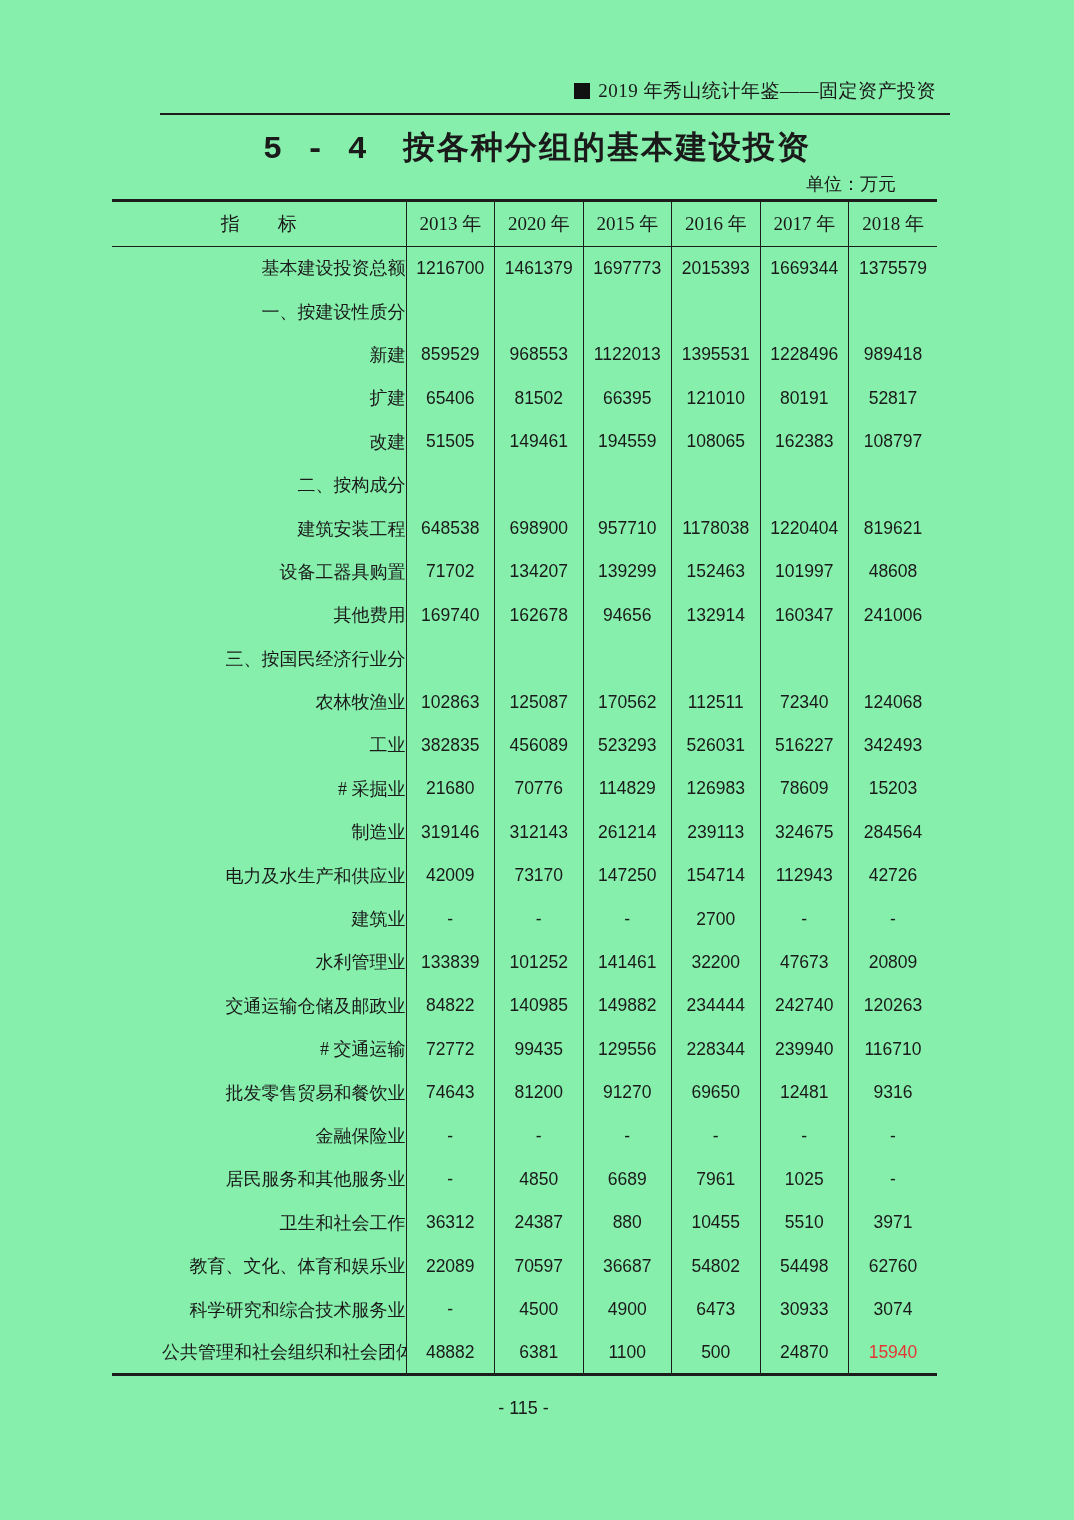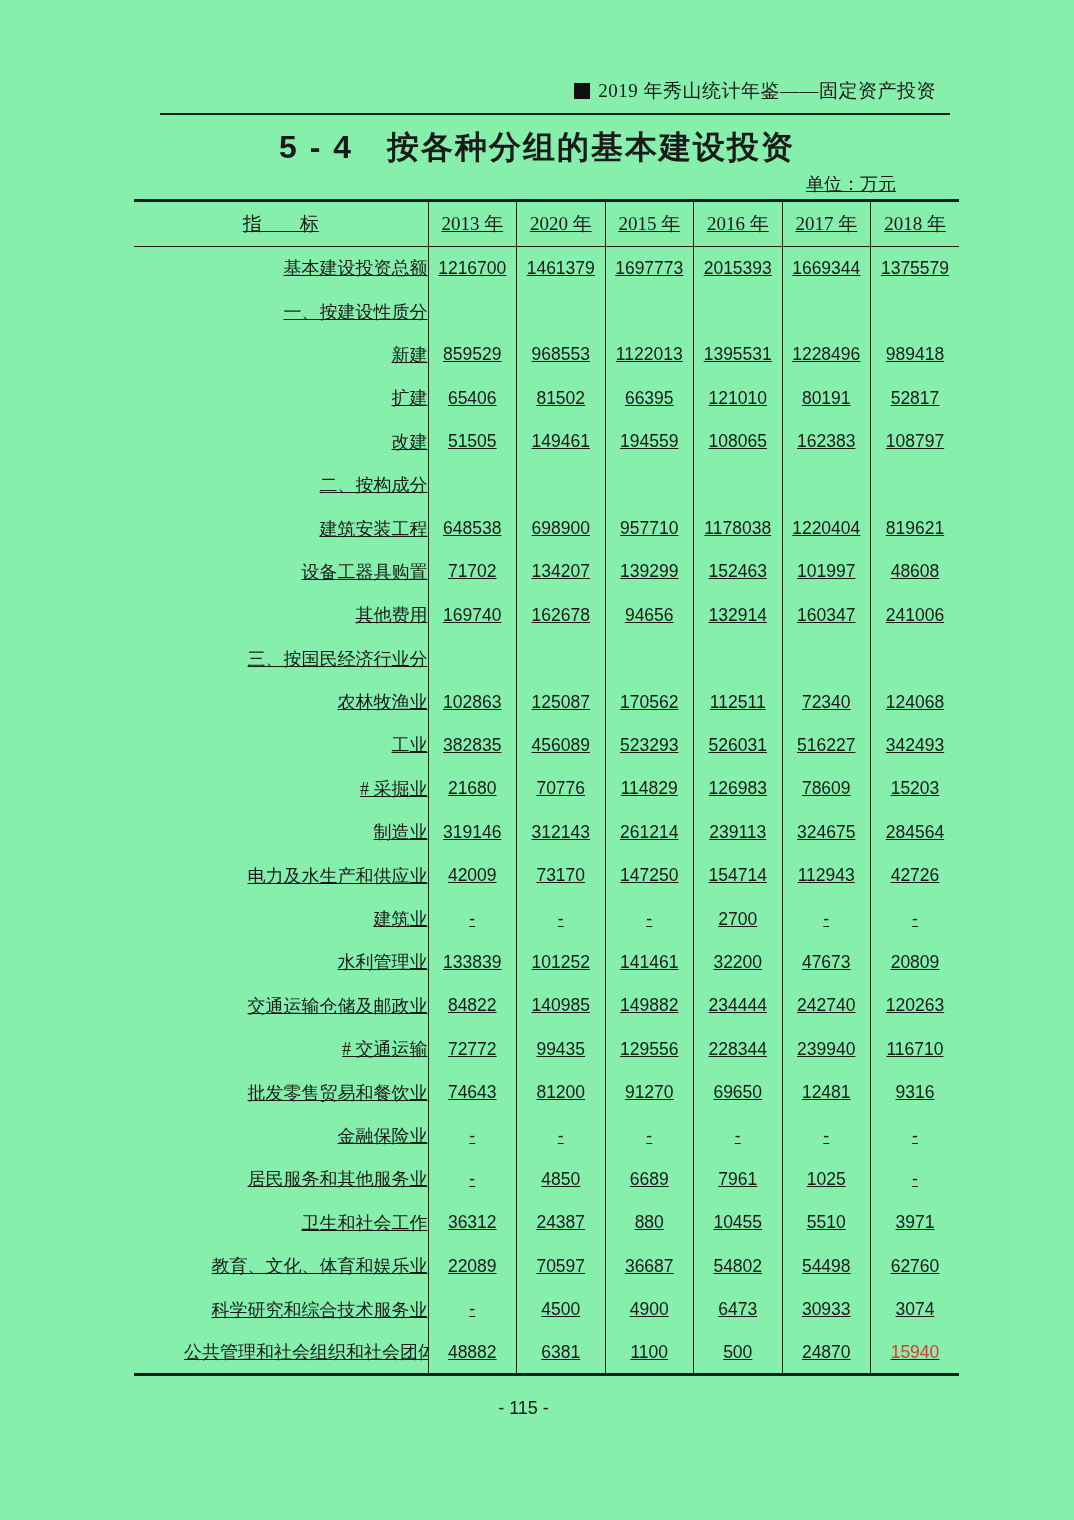--- a/index.html
+++ b/index.html
@@ -19,30 +19,30 @@
     white-space: nowrap;
   }
   .sq {
     display: inline-block; width: 16px; height: 16px; background: #111;
     margin-right: 8px; vertical-align: -2px;
   }
 
   .title {
     position: absolute; top: 126px; left: 0; width: 1074px;
     text-align: center; font-size: 32px; font-weight: bold;
-    font-family: Liberation Sans, sans-serif;
+    font-family: Liberation Mono, monospace;
     letter-spacing: 2px;
   }
 
   .unit {
     position: absolute; top: 172px; left: 125px; width: 825px;
-    text-align: right; padding-right: 54px; font-size: 18px; text-decoration: underline;
-  }
-
-  .table-wrap { position: absolute; top: 199px; left: 134px; width: 825px; text-decoration: underline; }
+    text-align: right; padding-right: 54px; font-size: 18px;
+  }
+
+  .table-wrap { position: absolute; top: 199px; left: 112px; width: 825px; }
   table {
     width: 825px; border-collapse: collapse; table-layout: fixed;
     border-top: 3px solid #1c1c1c; border-bottom: 3px solid #1c1c1c;
   }
   col.c-label { width: 294px; }
   col.c-year  { width: 88.5px; }
   th, td { border-left: 1.5px solid #1c1c1c; font-weight: normal; }
   th:first-child, td:first-child { border-left: none; }
   thead th {
     border-bottom: 1.5px solid #1c1c1c;

